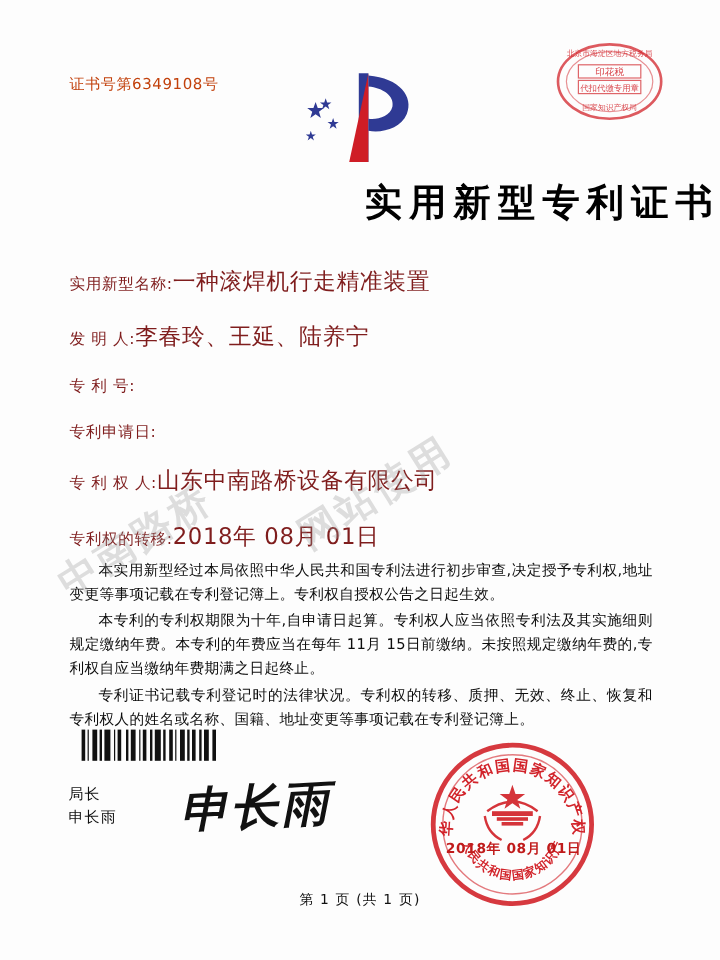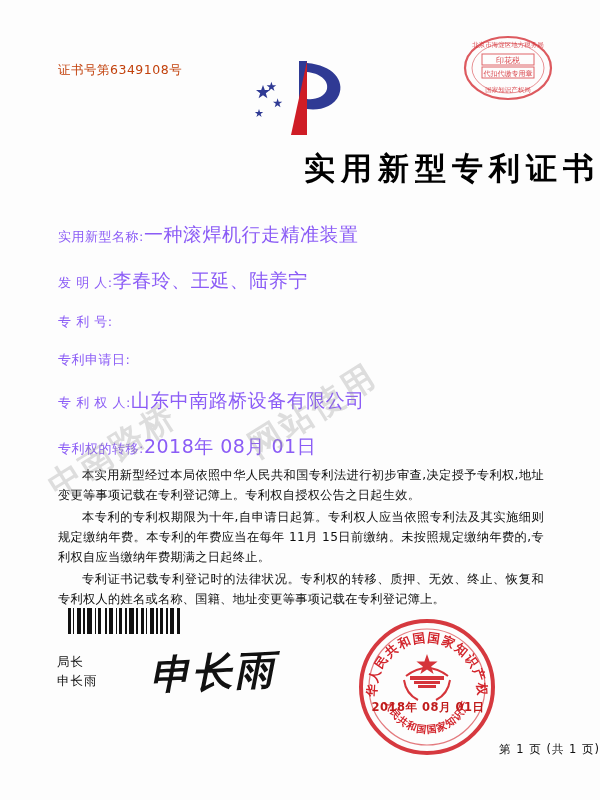--- a/index.html
+++ b/index.html
@@ -93,21 +93,21 @@
     position: absolute;
     left: 58px;
     top: 222px;
     width: 484px;
   }
   .field-row {
     display: flex;
     align-items: baseline;
     margin-bottom: 19.5px;
     font-size: 13px;
-    color: #8b5cf6;
+    color: #7f1d1d;
   }
   .field-label {
     flex: 0 0 auto;
     letter-spacing: 0.5px;
     font-size: 13px;
   }
   .field-value {
     flex: 1 1 auto;
     letter-spacing: 0.5px;
     font-size: 19px;
@@ -186,21 +186,21 @@
     letter-spacing: 0.5px;
     z-index: 6;
     font-weight: bold;
   }
   
   .footer {
     position: absolute;
     left: 0;
     right: 0;
     top: 742px;
-    text-align: right;
+    text-align: center;
     font-size: 11.5px;
     letter-spacing: 1px;
     color: #111;
   }
 </style>
 </head>
 <body>
 
 <div class="page">
 

